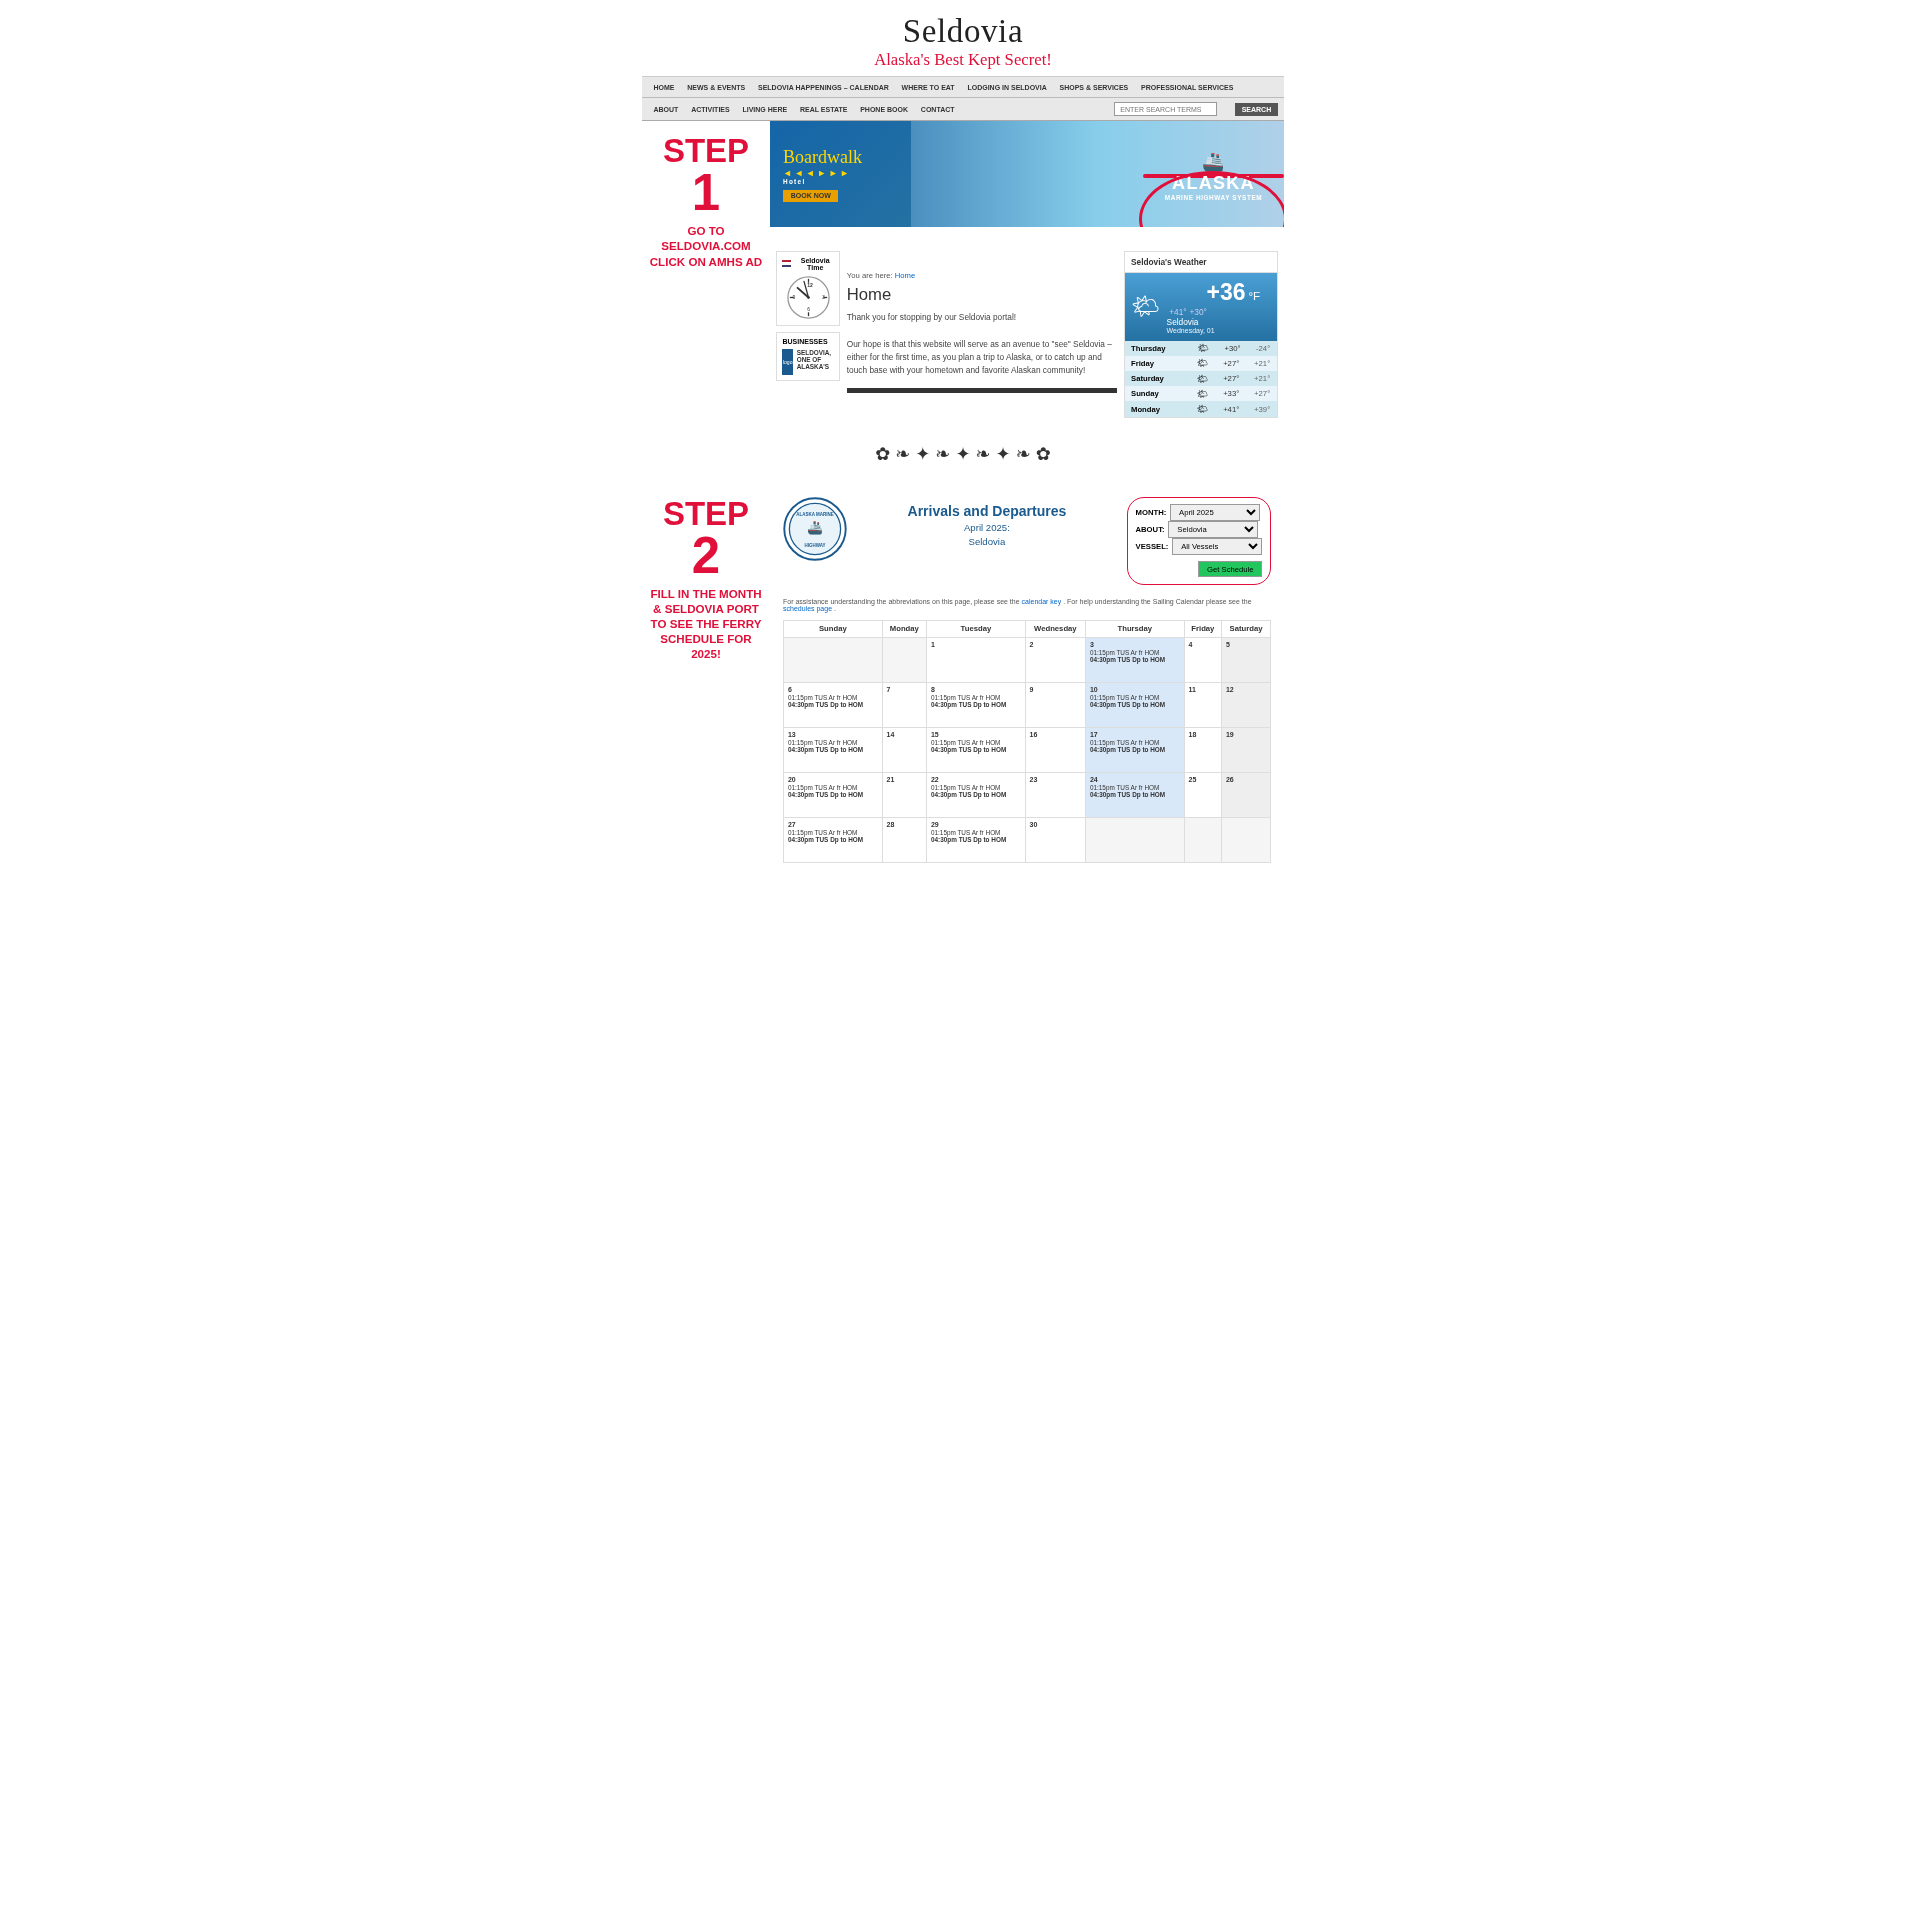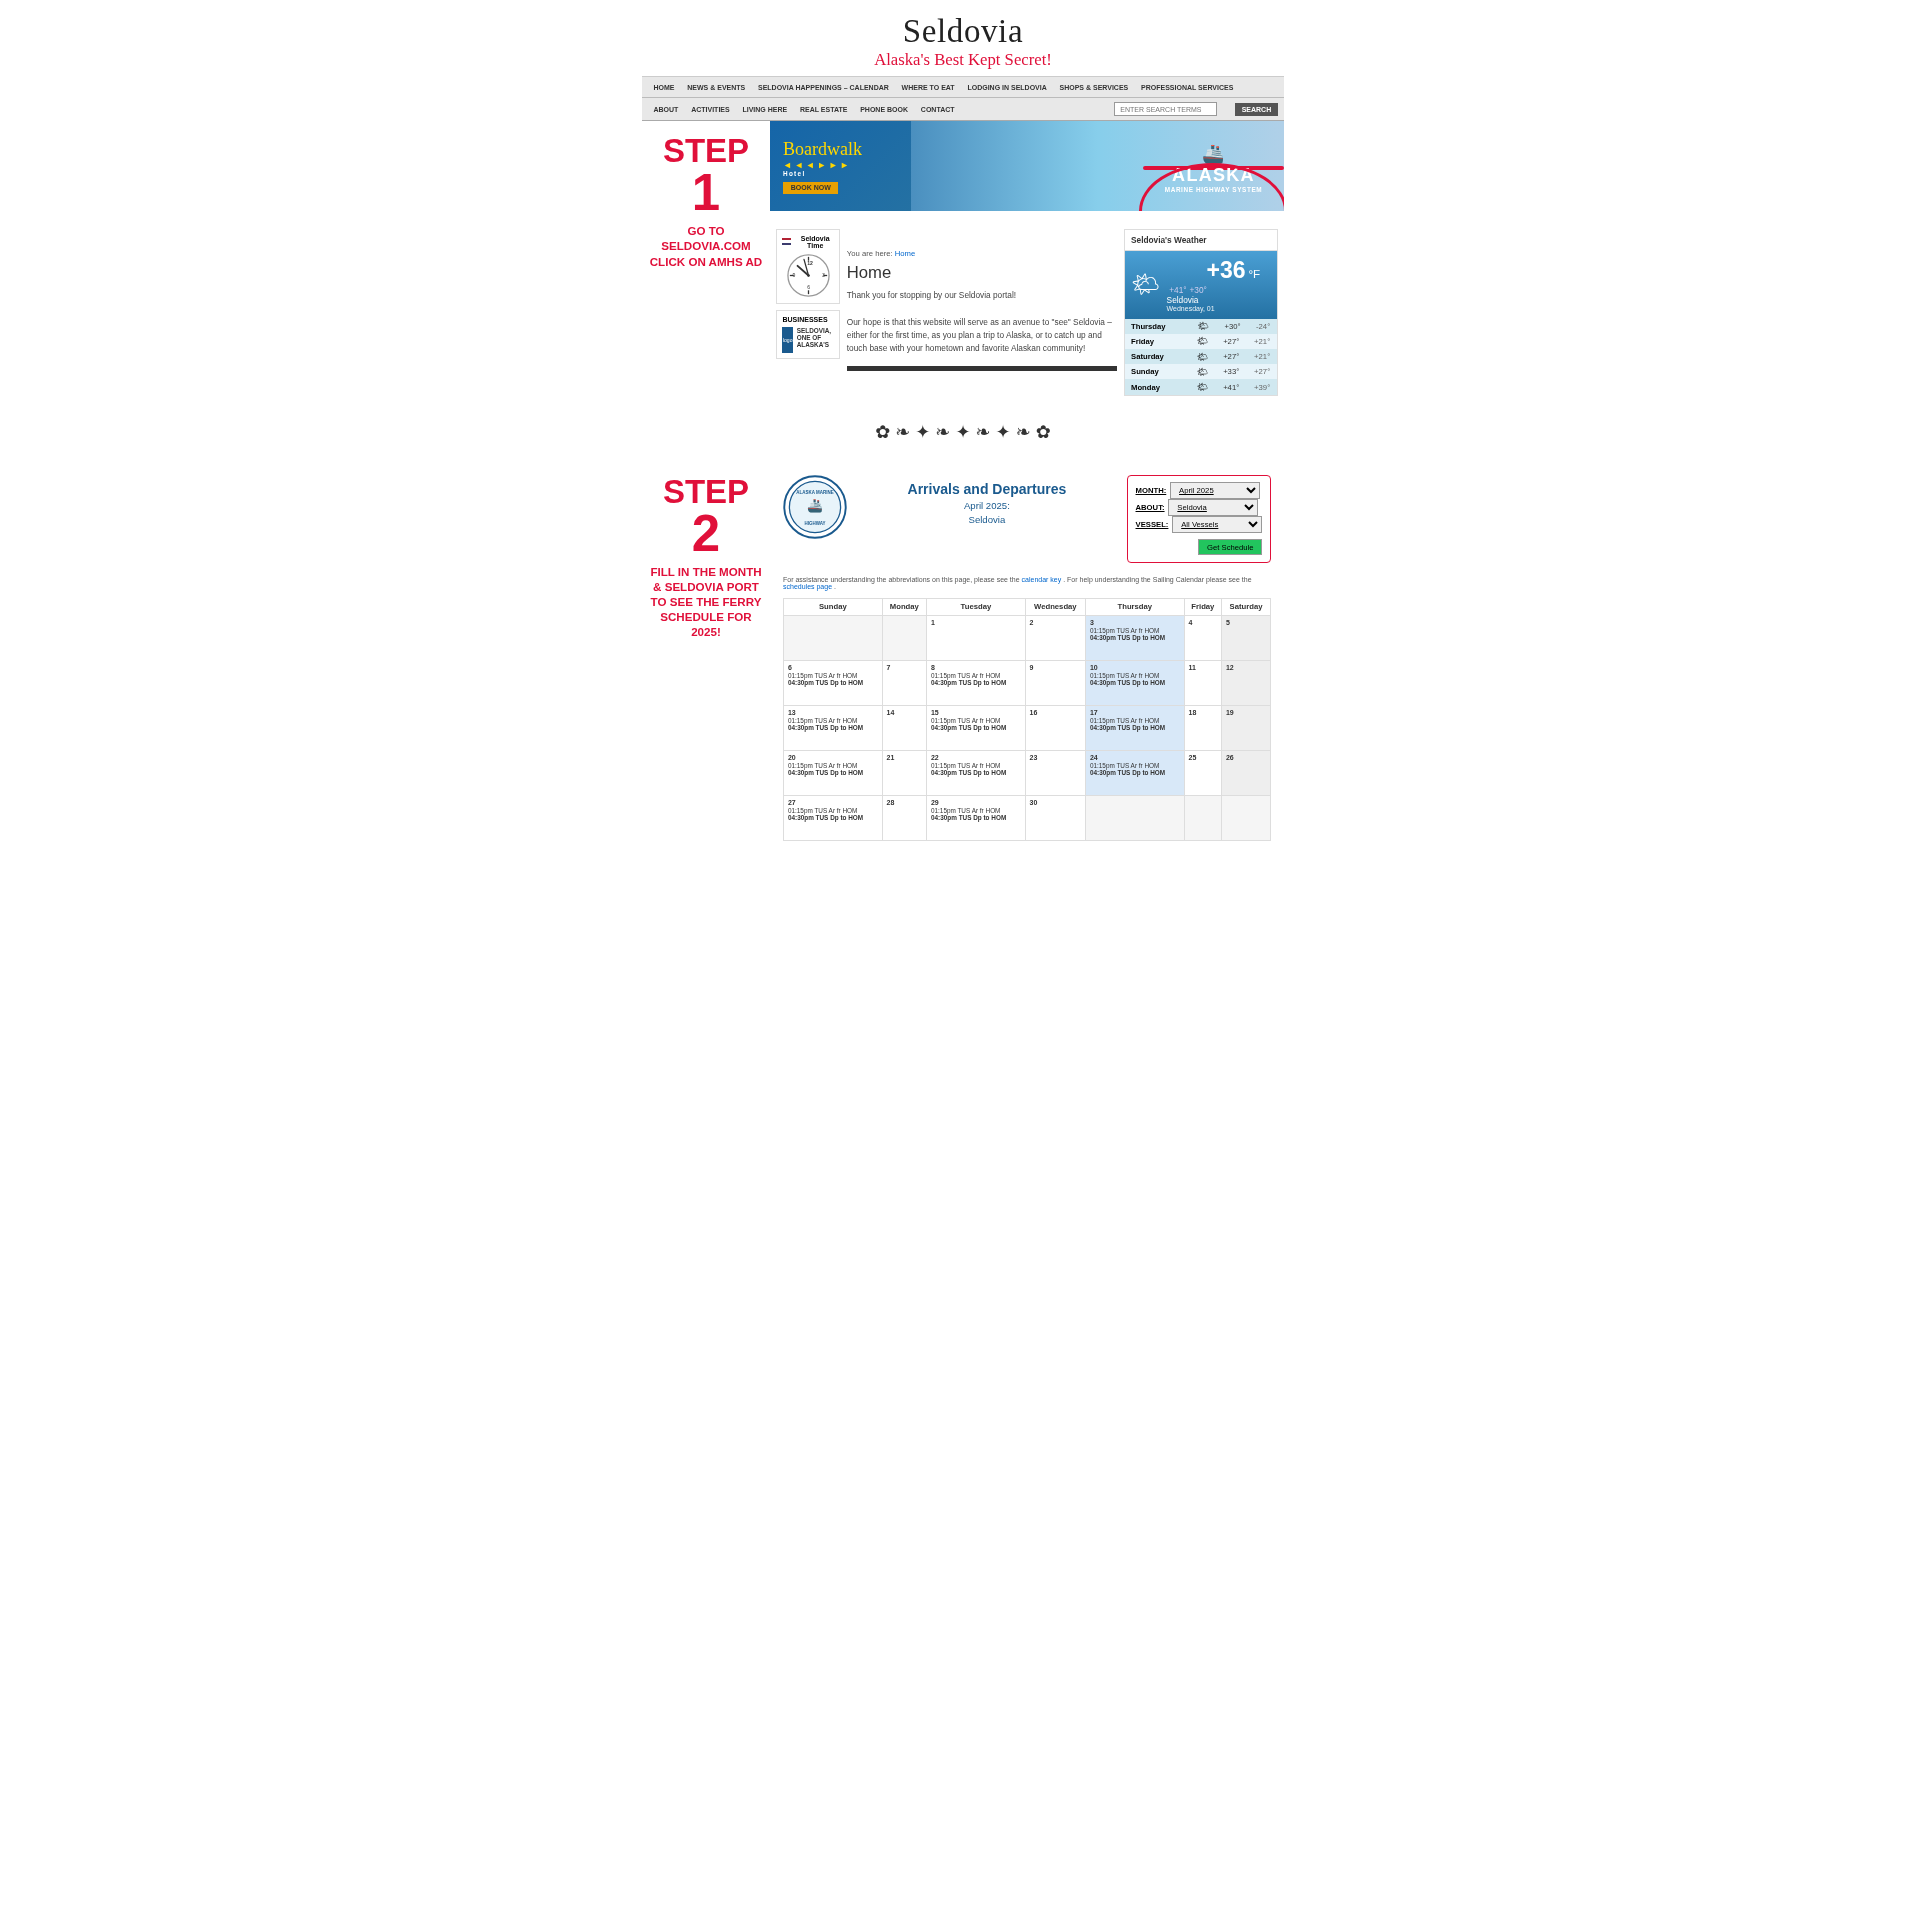--- a/index.html
+++ b/index.html
@@ -13,21 +13,21 @@
     
     .nav-top { background: #e8e8e8; padding: 3.9px 6.4px; display: flex; flex-wrap: wrap; gap: 2.6px; align-items: center; border-top: 0.6px solid #ccc; }
     .nav-top a { font-size: 7px; font-weight: bold; color: #333; text-decoration: none; padding: 2.6px 5.1px; }
     .nav-bottom { background: #e8e8e8; padding: 3.9px 6.4px; display: flex; flex-wrap: wrap; gap: 2.6px; align-items: center; border-top: 0.6px solid #bbb; border-bottom: 1.3px solid #aaa; }
     .nav-bottom a { font-size: 7px; font-weight: bold; color: #333; text-decoration: none; padding: 2.6px 5.1px; }
     .search-area { margin-left: auto; display: flex; gap: 18px; align-items: center; }
     .search-area input { font-size: 7px; padding: 2.6px 5.1px; border: 0.6px solid #999; width: 103px; color: #999; }
     .search-area button { background: #555; color: #fff; border: none; font-size: 7px; font-weight: bold; padding: 3.2px 6.4px; cursor: pointer; }
 
     
-    .banner { position: relative; width: 100%; height: 90px; background: linear-gradient(135deg, #1a6fa8 0%, #2980b9 40%, #87CEEB 70%, #c8e8f5 100%); display: flex; align-items: center; overflow: hidden; margin-bottom: 11px; }
+    .banner { position: relative; width: 100%; height: 106px; background: linear-gradient(135deg, #1a6fa8 0%, #2980b9 40%, #87CEEB 70%, #c8e8f5 100%); display: flex; align-items: center; overflow: hidden; margin-bottom: 17px; }
     .banner-hotel { background: linear-gradient(135deg, #1565a8, #2471a3); padding: 6.4px 13px; color: white; flex: 0 0 141px; height: 100%; display: flex; flex-direction: column; justify-content: center; }
     .banner-hotel-title { font-family: 'Brush Script MT', cursive; font-size: 18px; color: #ffd700; }
     .banner-hotel-sub { font-size: 6.4px; color: #fff; font-weight: bold; letter-spacing: 1.3px; }
     .banner-book-btn { background: #e8a000; color: #333; font-weight: bold; font-size: 7px; padding: 2.6px 7.7px; border: none; margin-top: 5.1px; cursor: pointer; width: fit-content; }
     .banner-center { flex: 1; height: 100%; background: linear-gradient(to right, #5ba3c9, #87ceeb, #b8d8e8); position: relative; overflow: hidden; }
     .banner-alaska { position: absolute; right: 0; top: 0; width: 141px; height: 100%; background: linear-gradient(135deg, #1a3a6e, #1a5a8e); display: flex; flex-direction: column; align-items: center; justify-content: center; border: 2.6px solid #e0103a; border-radius: 5.1px; }
     .banner-alaska-text { color: #fff; font-size: 18px; font-weight: 900; letter-spacing: 1.3px; text-align: center; }
     .banner-alaska-sub { color: #fff; font-size: 6.4px; font-weight: bold; text-align: center; letter-spacing: 0.6px; }
     .banner-alaska-circle { position: absolute; right: -3.2px; top: -3.2px; width: 148px; height: 96px; border: 3.2px solid #e0103a; border-radius: 50%; pointer-events: none; }
 
@@ -296,21 +296,21 @@
         <text x="50" y="55" font-size="20" text-anchor="middle">🚢</text>
       </svg>
 
       <div class="amhs-title-area">
         <div class="amhs-title">Arrivals and Departures</div>
         <div class="amhs-subtitle">April 2025:</div>
         <div class="amhs-subtitle">Seldovia</div>
       </div>
 
       <div style="position:relative;">
-        <div style="border:1.9px solid #e0103a;border-radius:4px;padding:6.4px 7.7px;text-decoration:underline;">
+        <div style="border:1.9px solid #e0103a;border-radius:17px;padding:6.4px 7.7px;">
           <div class="control-row">
             <span>MONTH:</span>
             <select>
               <option>April 2025</option>
               <option>May 2025</option>
               <option>June 2025</option>
             </select>
           </div>
           <div class="control-row">
             <span>ABOUT:</span>

